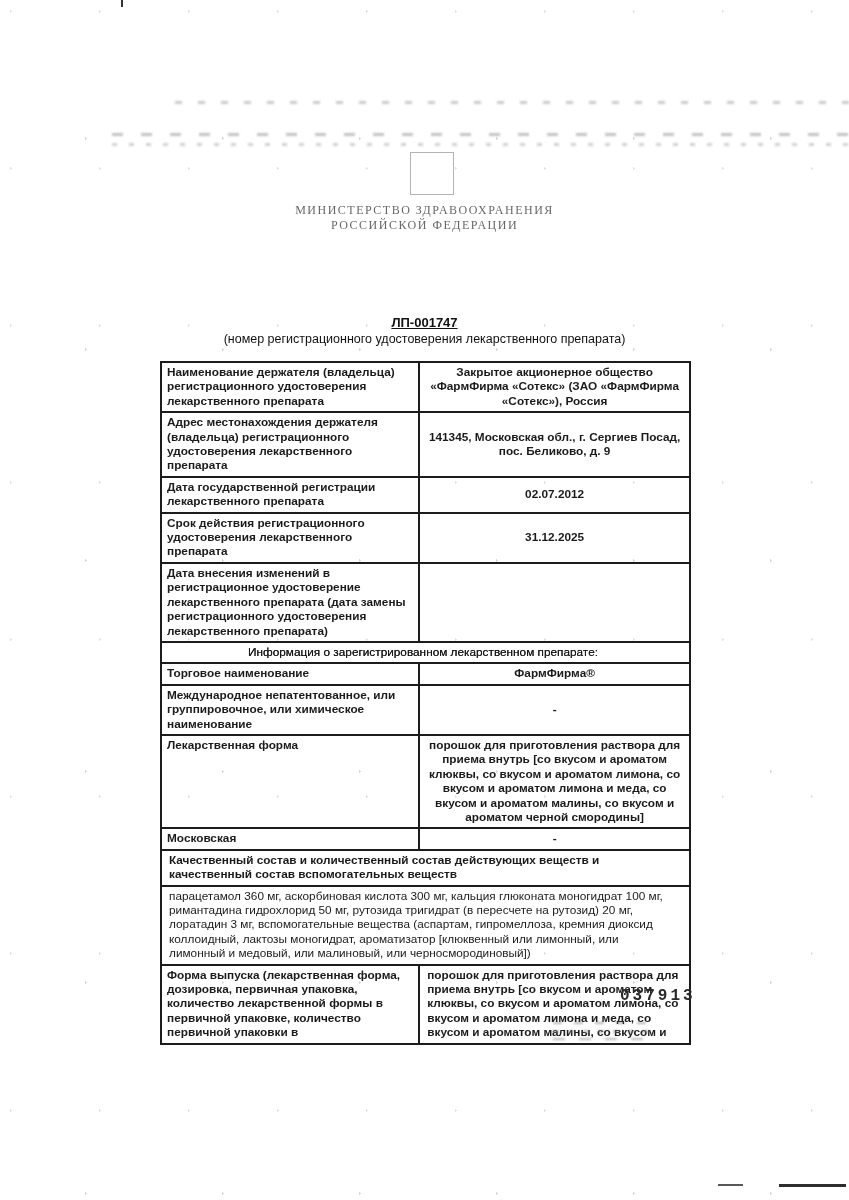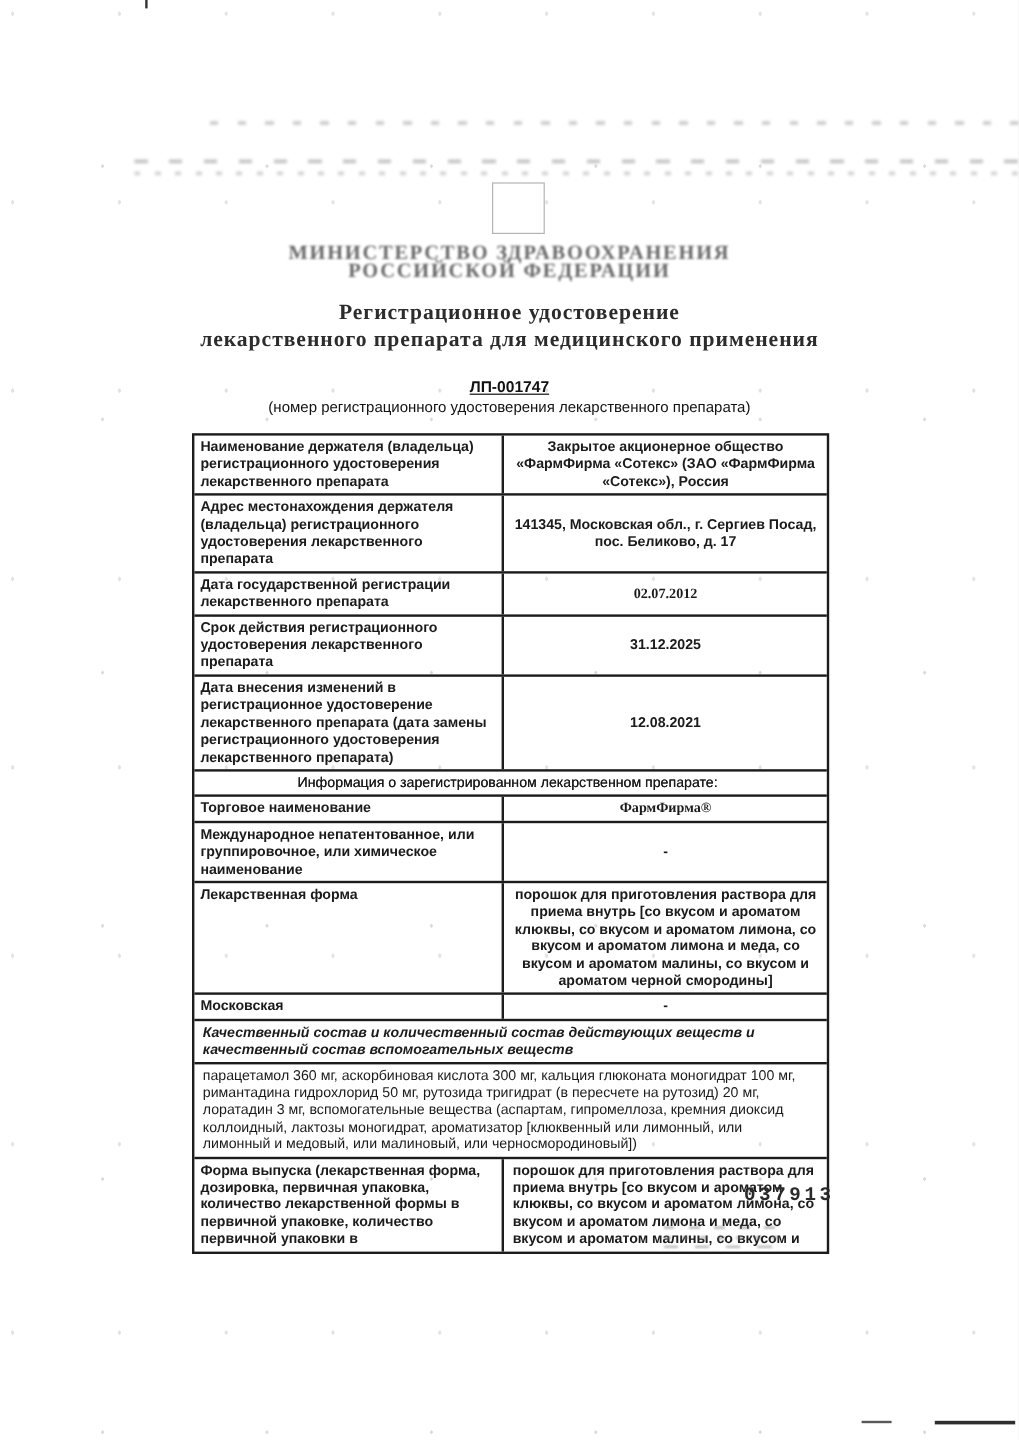--- a/index.html
+++ b/index.html
@@ -36,21 +36,21 @@
       repeating-linear-gradient(90deg,#666 0 9px,transparent 9px 21px) 0 4px/100% 2px repeat-x,
       repeating-linear-gradient(90deg,#888 0 6px,transparent 6px 15px) 0 12px/100% 3px repeat-x,
       repeating-linear-gradient(90deg,#777 0 12px,transparent 12px 26px) 0 20px/100% 2px repeat-x;}
   .dash{position:absolute;background:#2e2e2e;height:3px;}
   .dash1{left:718px;top:1184px;width:25px;height:2px;opacity:.8;}
   .dash2{left:779px;top:1184px;width:67px;}
   
   .ministry{
     position:absolute;top:203px;left:0;width:100%;
     text-align:center;font-family:"Liberation Serif",serif;
-    font-weight:bold;font-size:17px;line-height:15px;letter-spacing:1.5px;
+    font-weight:normal;font-size:12px;line-height:15px;letter-spacing:1.5px;
     color:#4c4c4c;filter:blur(.7px);opacity:.85;
   }
   .doc-title{
     position:absolute;top:249px;left:0;width:100%;
     text-align:center;font-family:"Liberation Serif",serif;
     font-weight:bold;font-size:18px;line-height:22px;letter-spacing:.8px;
     color:#2c2c2c;filter:blur(.45px);
   }
   .reg-num{
     position:absolute;top:315px;left:0;width:100%;text-align:center;
@@ -75,24 +75,24 @@
     padding:2px 6px 3px 5px;font-weight:bold;
   }
   .cell-r{
     width:51%;box-sizing:border-box;
     padding:2px 7px 3px 7px;
     display:flex;align-items:center;justify-content:center;
     text-align:center;
     font-weight:bold;
   }
   .cell-r.left{justify-content:flex-start;text-align:left;align-items:flex-start;}
-  .cell-r.bold{font-weight:bold;font-family:Liberation Serif, serif;}
+  .cell-r.bold{font-weight:bold;}
   .full{width:100%;box-sizing:border-box;padding:2px 12px 3px 7px;}
   .full.center{text-align:center;text-shadow:0 0 .4px currentColor;}
-  .full.bold{font-weight:bold;font-style:italic;}
+  .full.bold{font-weight:bold;}
   
   .stamp-number{
     position:absolute;left:620px;top:987px;
     font-family:"Liberation Mono",monospace;
     font-size:16px;letter-spacing:3px;color:#2a2a2a;font-weight:bold;
   }
 </style>
 </head>
 <body>
 
@@ -101,53 +101,48 @@
   <div class="top-tick"></div>
   <div class="noise-band band1"></div>
   <div class="noise-band band2"></div>
   <div class="small-box"></div>
 
   <div class="ministry">
     <div>МИНИСТЕРСТВО ЗДРАВООХРАНЕНИЯ</div>
     <div>РОССИЙСКОЙ ФЕДЕРАЦИИ</div>
   </div>
 
-  <div class="doc-title">
-    <div>Регистрационное удостоверение</div>
-    <div>лекарственного препарата для медицинского применения</div>
-  </div>
 
   <div class="reg-num">ЛП-001747</div>
   <div class="reg-num-caption">(номер регистрационного удостоверения лекарственного препарата)</div>
 
   <div class="reg-table">
 
     <div class="row">
       <div class="cell-l">Наименование держателя (владельца) регистрационного удостоверения лекарственного препарата</div>
       <div class="cell-r">Закрытое акционерное общество «ФармФирма «Сотекс» (ЗАО «ФармФирма «Сотекс»), Россия</div>
     </div>
 
     <div class="row">
       <div class="cell-l">Адрес местонахождения держателя (владельца) регистрационного удостоверения лекарственного препарата</div>
-      <div class="cell-r">141345, Московская обл., г. Сергиев Посад, пос. Беликово, д. 17</div>
+      <div class="cell-r">141345, Московская обл., г. Сергиев Посад, пос. Беликово, д. 9</div>
     </div>
 
     <div class="row">
       <div class="cell-l">Дата государственной регистрации лекарственного препарата</div>
       <div class="cell-r bold">02.07.2012</div>
     </div>
 
     <div class="row">
       <div class="cell-l">Срок действия регистрационного удостоверения лекарственного препарата</div>
       <div class="cell-r">31.12.2025</div>
     </div>
 
     <div class="row">
       <div class="cell-l">Дата внесения изменений в регистрационное удостоверение лекарственного препарата (дата замены регистрационного удостоверения лекарственного препарата)</div>
-      <div class="cell-r">12.08.2021</div>
     </div>
 
     <div class="row">
       <div class="full center">Информация о зарегистрированном лекарственном препарате:</div>
     </div>
 
     <div class="row">
       <div class="cell-l">Торговое наименование</div>
       <div class="cell-r bold">ФармФирма®</div>
     </div>

